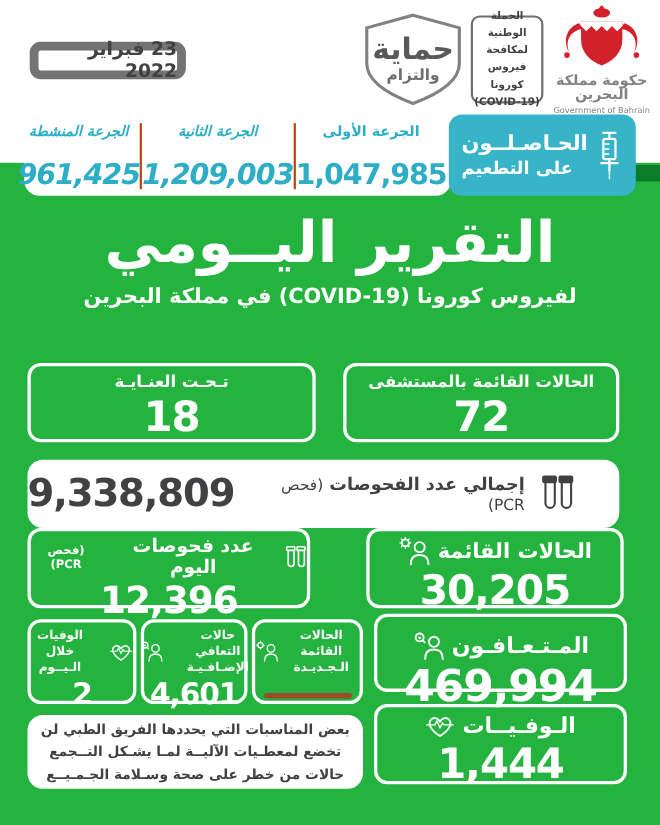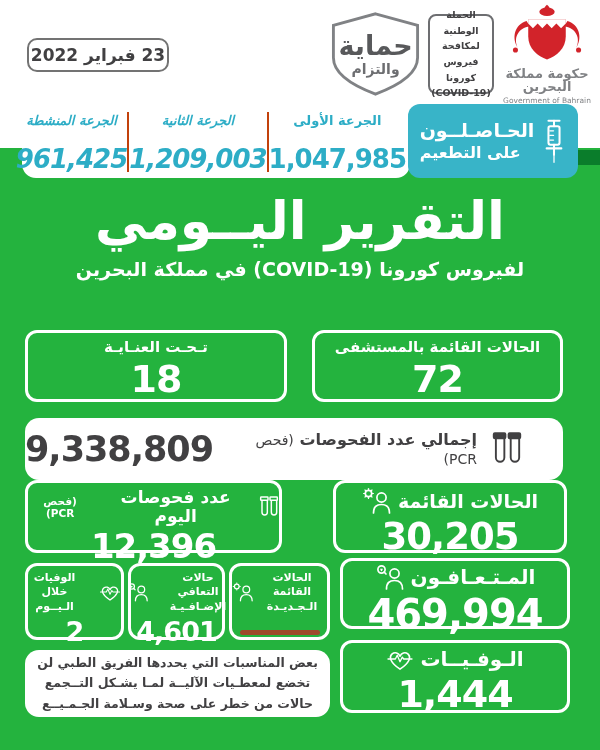--- a/index.html
+++ b/index.html
@@ -4,21 +4,21 @@
 <style>
   html,body{margin:0;padding:0;background:#e8e8e8;}
   .frame{
     position:relative;width:600px;height:750px;margin:0 auto;
     background:#ffffff;overflow:hidden;direction:rtl;
     font-family:"DejaVu Sans","Liberation Sans",sans-serif;
     font-weight:bold;-webkit-font-smoothing:antialiased;
   }
   .abs{position:absolute;box-sizing:border-box;}
   
-  .date-box{left:27px;top:38px;width:142px;height:34px;border:2px solid #737373;border-radius:10px;
+  .date-box{left:27px;top:38px;width:142px;height:34px;border:8px solid #737373;border-radius:10px;
     display:flex;align-items:center;justify-content:center;color:#414042;font-size:17px;background:#fff;}
   .shield-wrap{left:328px;top:10px;width:95px;height:88px;}
   .shield-wrap svg{position:absolute;left:0;top:0;}
   .shield-t1{position:absolute;top:22px;left:0;width:100%;text-align:center;color:#58595b;font-size:27px;line-height:1;}
   .shield-t2{position:absolute;top:52px;left:0;width:100%;text-align:center;color:#6d6e71;font-size:14px;line-height:1;}
   .campaign-box{left:428px;top:14px;width:66px;height:80px;border:2px solid #6d6e71;border-radius:8px;
     display:flex;flex-direction:column;align-items:center;justify-content:center;color:#414042;
     font-size:9.5px;line-height:1.65;text-align:center;background:#fff;}
   .emblem{left:500px;top:4px;width:94px;height:94px;text-align:center;}
   .emblem-callig{font-size:13px;color:#808285;line-height:1;margin-top:1px;letter-spacing:-0.5px;}
@@ -276,21 +276,21 @@
             <line x1="1.6" y1="5.5" x2="2.7" y2="5.5"></line>
               <line x1="10.3" y1="5.5" x2="11.4" y2="5.5"></line>
           </g>
         </svg>
       </span>
     </div>
     <div class="bar" style="width: 80px; height: 5px; background: rgb(158, 74, 44);"></div>
   </div>
 
   <div class="abs card recovered">
-    <div class="line1" style="padding-top:3px;justify-content:center;">
+    <div class="line1" style="padding-top:13px;justify-content:center;">
       <span class="big-label" style="font-size:20px;">المـتـعـافـون</span>
       <span class="icon">
         <svg width="30" height="26" viewBox="0 0 30 26" fill="none" stroke="#ffffff" stroke-width="1.7" stroke-linecap="round">
           <circle cx="19.5" cy="9.5" r="4.6"></circle>
           <path d="M11.5,25 C11.5,18.5 14.5,16.5 19.5,16.5 C24.5,16.5 27.5,18.5 27.5,25"></path>
           <circle cx="6.5" cy="5.5" r="3.6"></circle>
           <line x1="9.2" y1="8.2" x2="11" y2="10"></line>
           <path d="M6.5,7.4 C4.8,6.2 5.1,4.6 6,4.6 C6.3,4.6 6.5,4.8 6.5,5.1 C6.5,4.8 6.7,4.6 7,4.6 C7.9,4.6 8.2,6.2 6.5,7.4 Z" fill="#ffffff" stroke="none"></path>
         </svg>
       </span>

